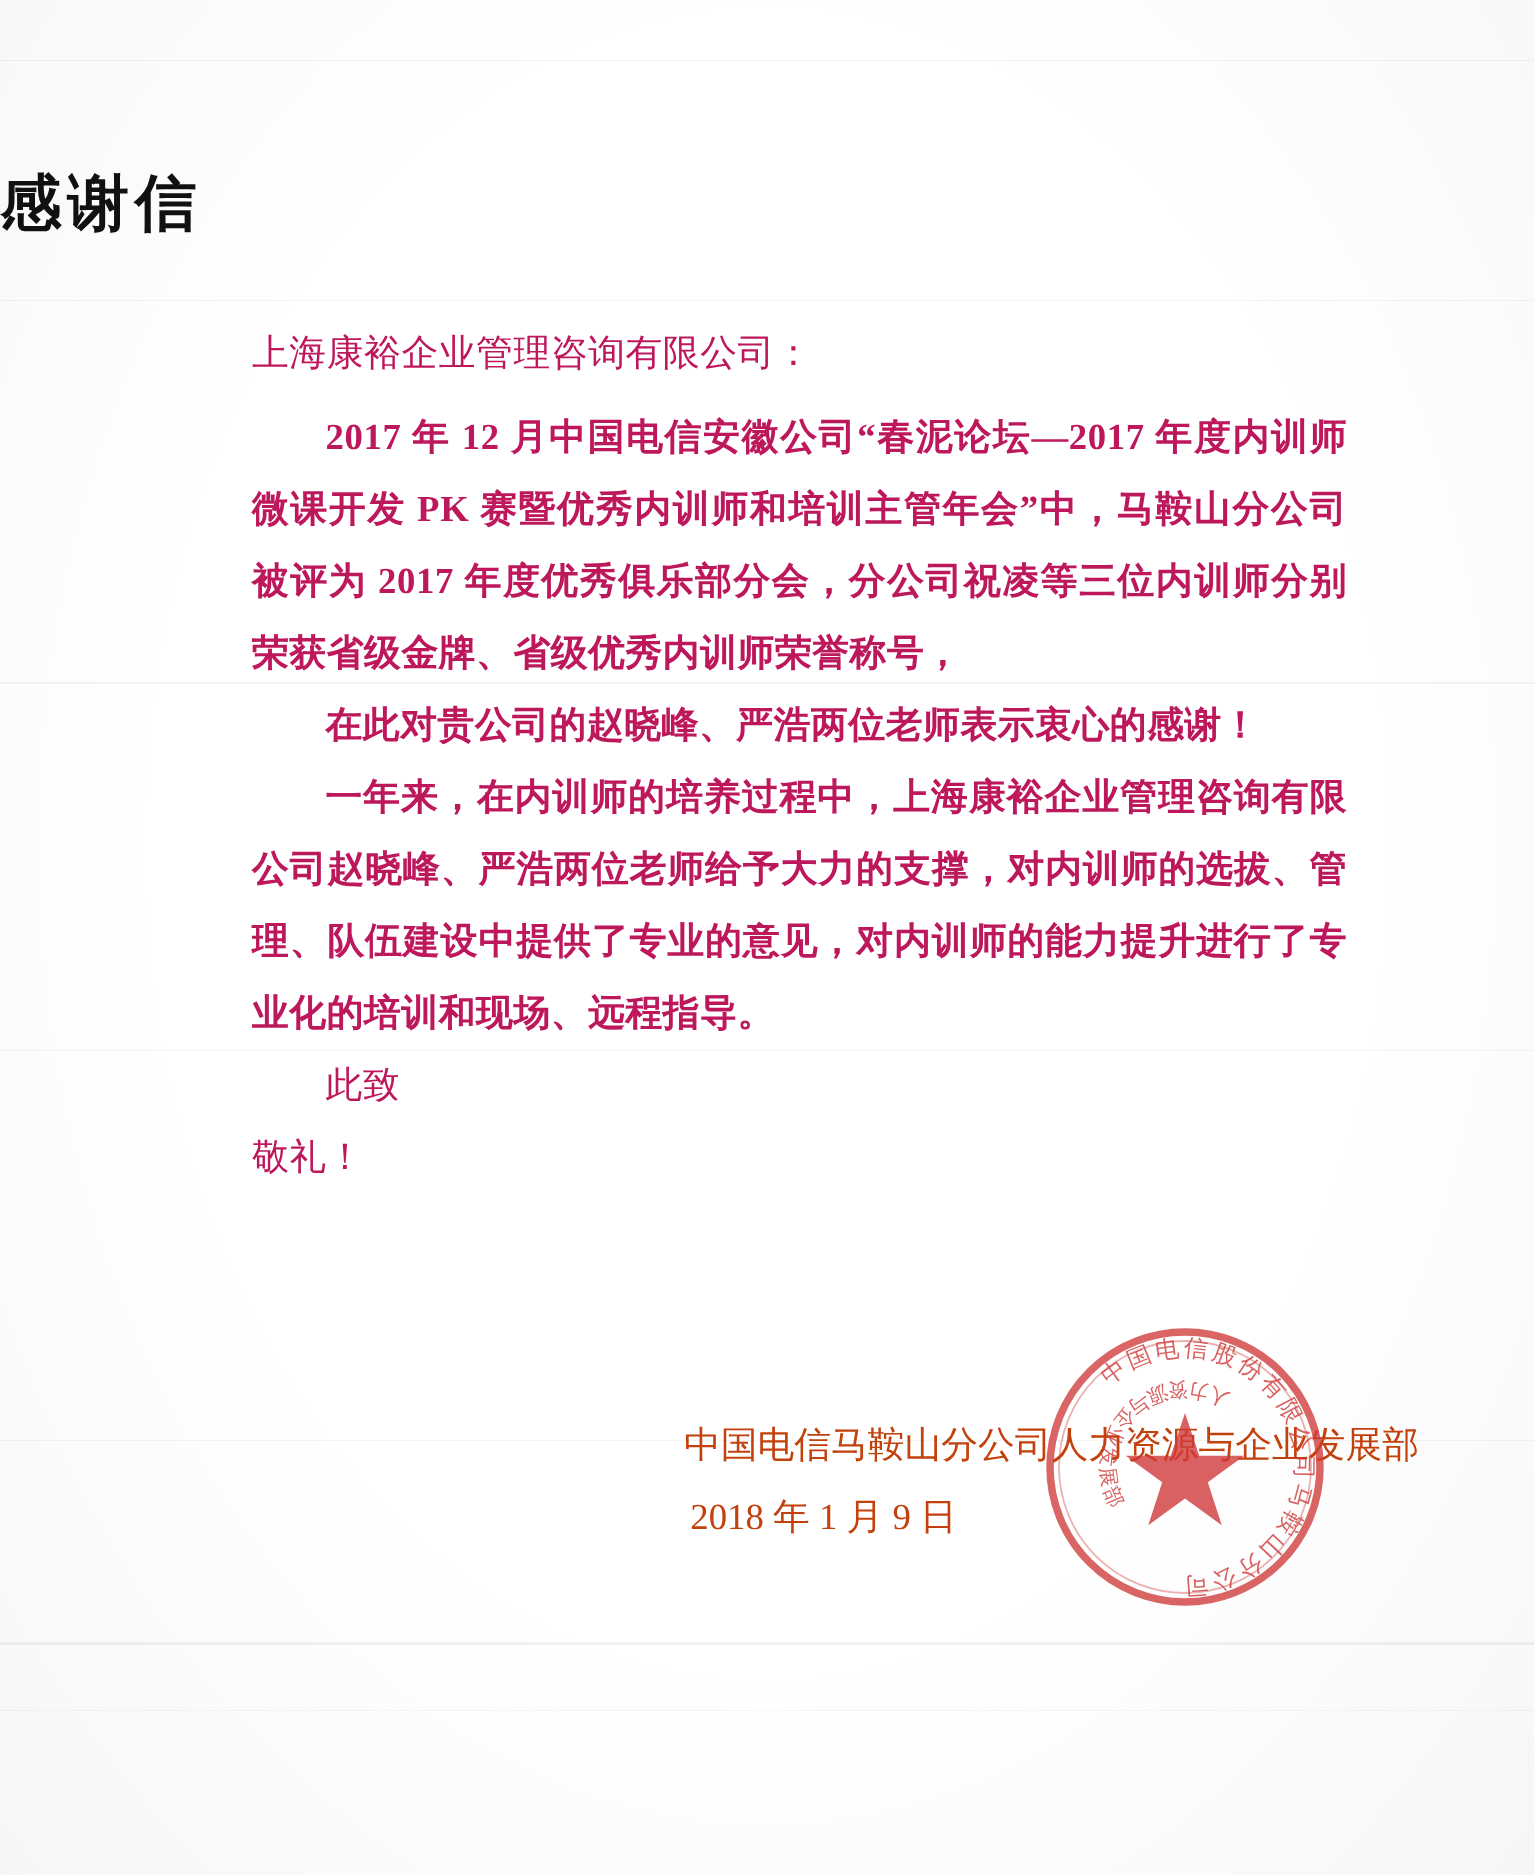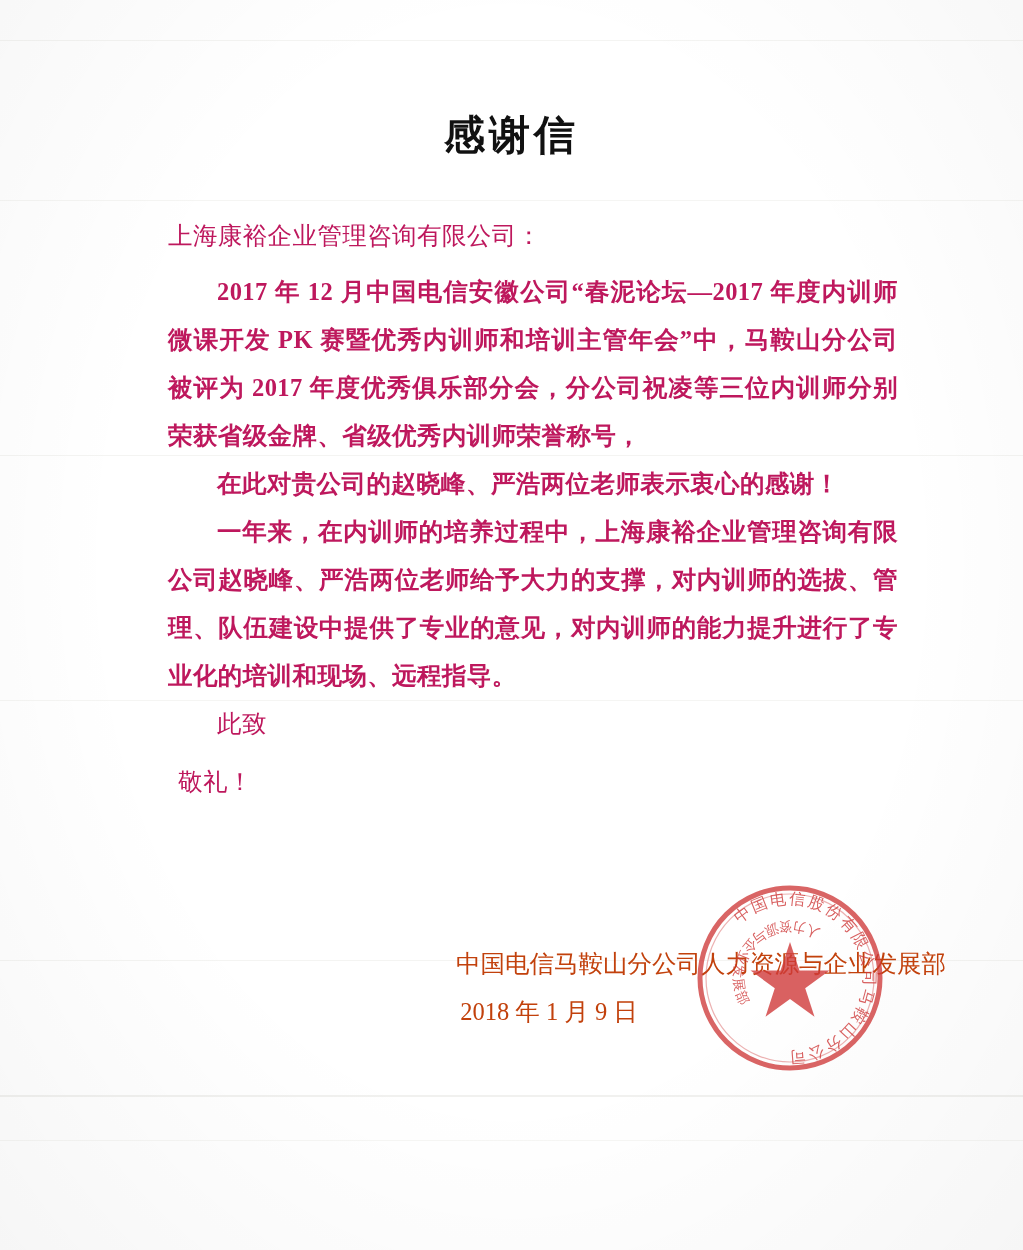--- a/index.html
+++ b/index.html
@@ -52,21 +52,20 @@
     left: 0; top: 0;
     width: 1023px;
     height: 1250px;
   }
 
   .title {
     position: absolute;
     top: 108px;
     left: 0;
     width: 1023px;
-    text-align: center;
     font-size: 41px;
     font-weight: bold;
     letter-spacing: 4px;
     font-family: "Liberation Serif", "DejaVu Serif", serif;
     color: #111;
   }
 
   .body-block {
     position: absolute;
     top: 212px;
@@ -82,21 +81,21 @@
 
   .salutation {
     margin: 0 0 8px 0;
   }
   .para {
     margin: 0;
     text-indent: 2em;
     font-weight: bold;
   }
   .plain {
-    margin: 10px;
+    margin: 0;
     text-indent: 0;
   }
   .indent1 {
     margin: 0;
     text-indent: 2em;
   }
 
   .signature {
     position: absolute;
     left: 168px;

